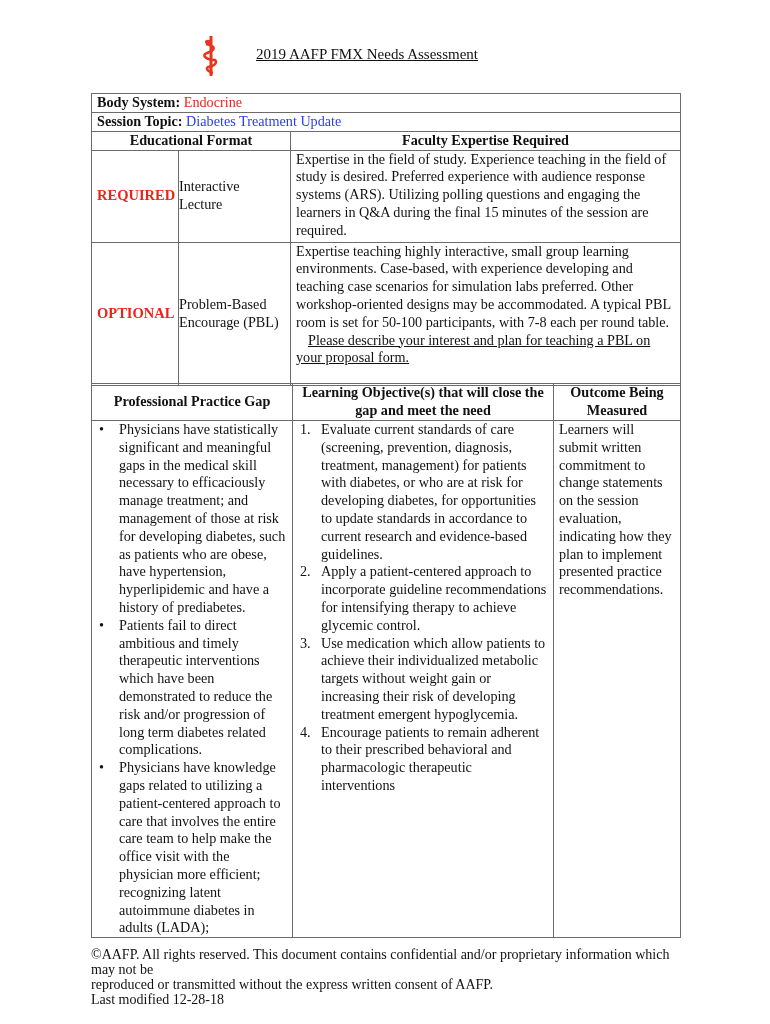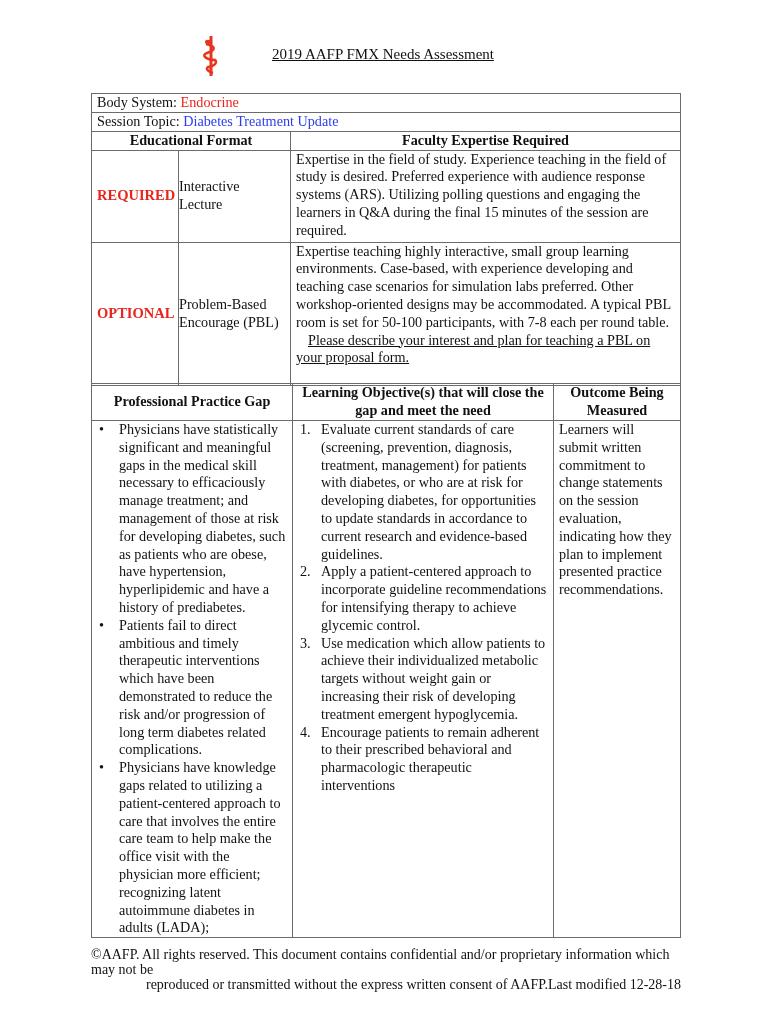--- a/index.html
+++ b/index.html
@@ -3,43 +3,43 @@
 <meta charset="utf-8">
 <style>
   html, body { margin: 0; padding: 0; background: #ffffff; }
   body {
     width: 770px; height: 1024px; position: relative; overflow: hidden;
     font-family: "Liberation Serif", "DejaVu Serif", serif;
     color: #111111; font-size: 14.2px; line-height: 17.8px;
   }
   .logo { position: absolute; left: 203px; top: 36px; width: 16px; height: 40px; }
   .page-title {
-    position: absolute; left: 272px; top: 46px; font-size: 15px;
+    position: absolute; left: 256px; top: 46px; font-size: 15px;
     text-decoration: underline; white-space: nowrap;
   }
   table { border-collapse: collapse; position: absolute; left: 91px; table-layout: fixed; }
   td { border: 1px solid #6b6b6b; vertical-align: top; padding: 0 5px; }
   .t1 { top: 93px; width: 589px; }
   .t2 { top: 383px; width: 589px; }
-  .lbl { font-weight: normal; }
+  .lbl { font-weight: bold; }
   .red { color: #e8251c; }
   .blue { color: #2b3bf0; }
   .hdr { font-weight: bold; text-align: center; }
   .fmt-tag { font-weight: bold; color: #e8251c; vertical-align: middle; text-align: left; padding-left: 5px; font-size: 14.5px; }
   .fmt-name { vertical-align: middle; padding-left: 0; }
   .u { text-decoration: underline; margin-left: 12px; }
   ul, ol { margin: 0; padding: 0; list-style: none; }
   .gap-li { position: relative; padding-left: 22px; }
   .gap-li .bullet { position: absolute; left: 2px; top: 0; }
   .obj-li { position: relative; padding-left: 23px; }
   .obj-li .num { position: absolute; left: 2px; top: 0; }
   .footer {
     position: absolute; left: 91px; top: 947px; width: 590px; font-size: 14px; line-height: 15px;
   }
-  .footer .row2 { display: flex; justify-content: flex-end; }
+  .footer .row2 { display: flex; justify-content: center; flex-direction: column; }
 </style>
 </head>
 <body>
 
 <div class="logo">
   <svg width="16" height="40" viewBox="0 0 16 40">
     <rect x="6.5" y="0" width="3" height="40" fill="#e8351f"></rect>
     <path d="M3 8 C 13 10, 13 14, 4 17 C -2 19, 3 24, 12 24 C 15 27, 10 31, 5 31 C 2 33, 6 36, 10 37" stroke="#e8351f" stroke-width="2.6" fill="none"></path>
     <ellipse cx="5" cy="6" rx="3" ry="2.2" fill="#e8351f"></ellipse>
   </svg>

